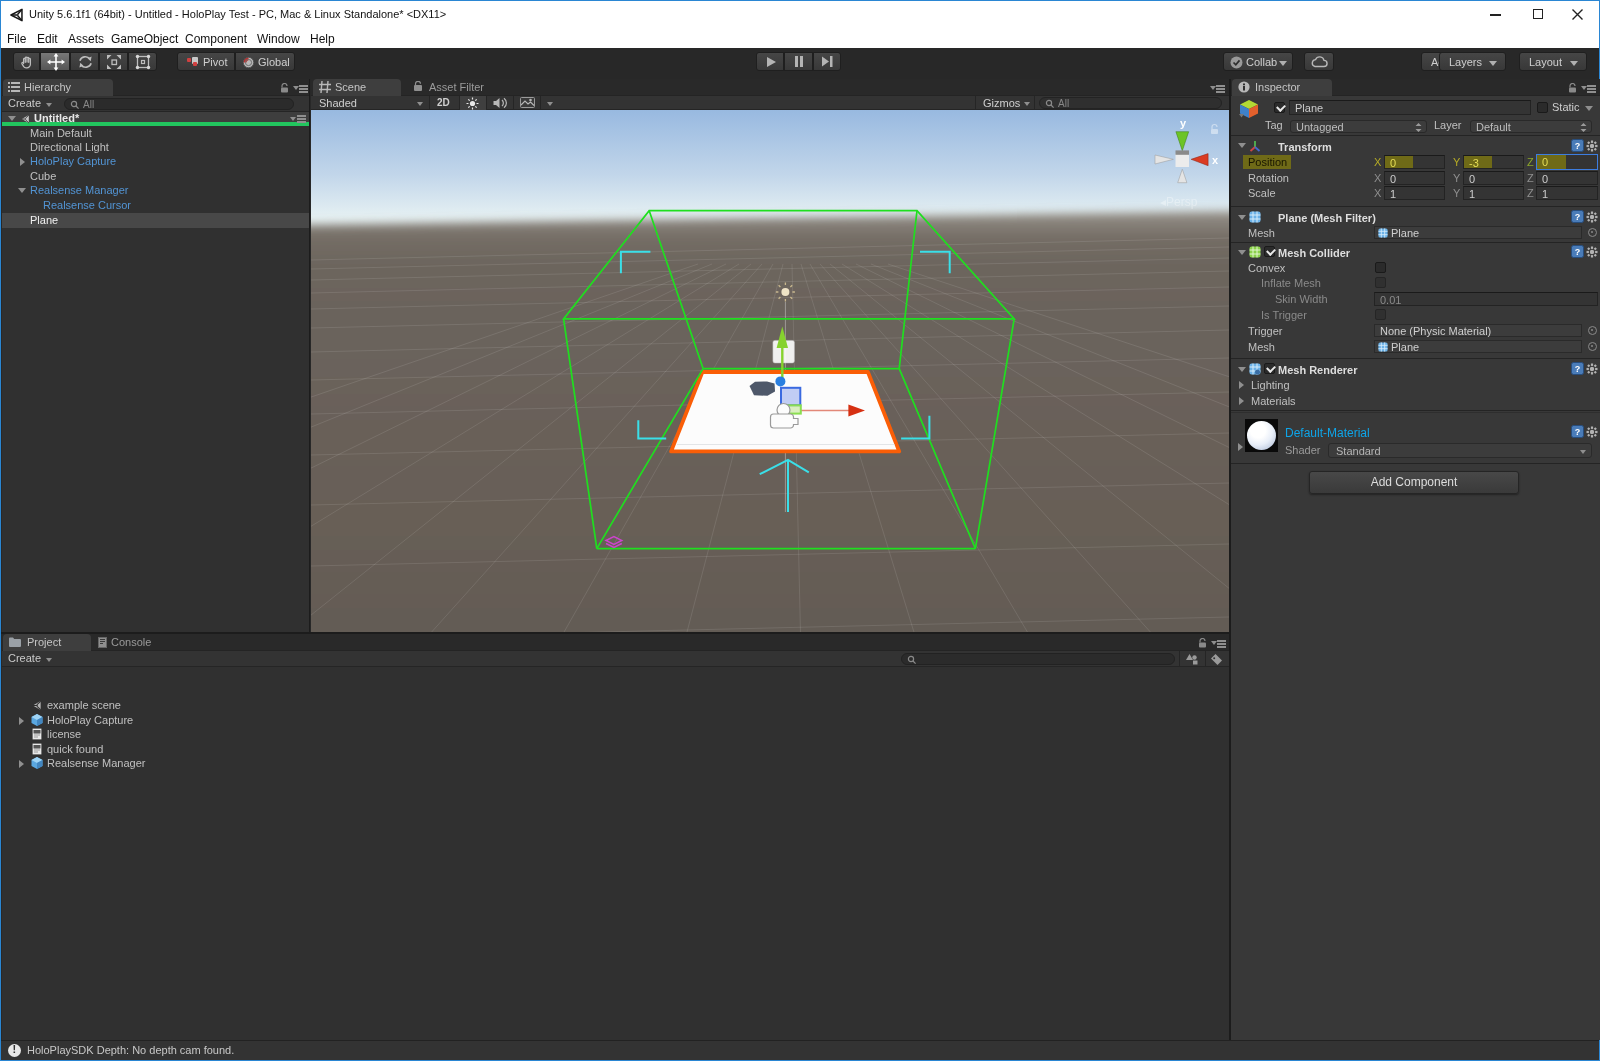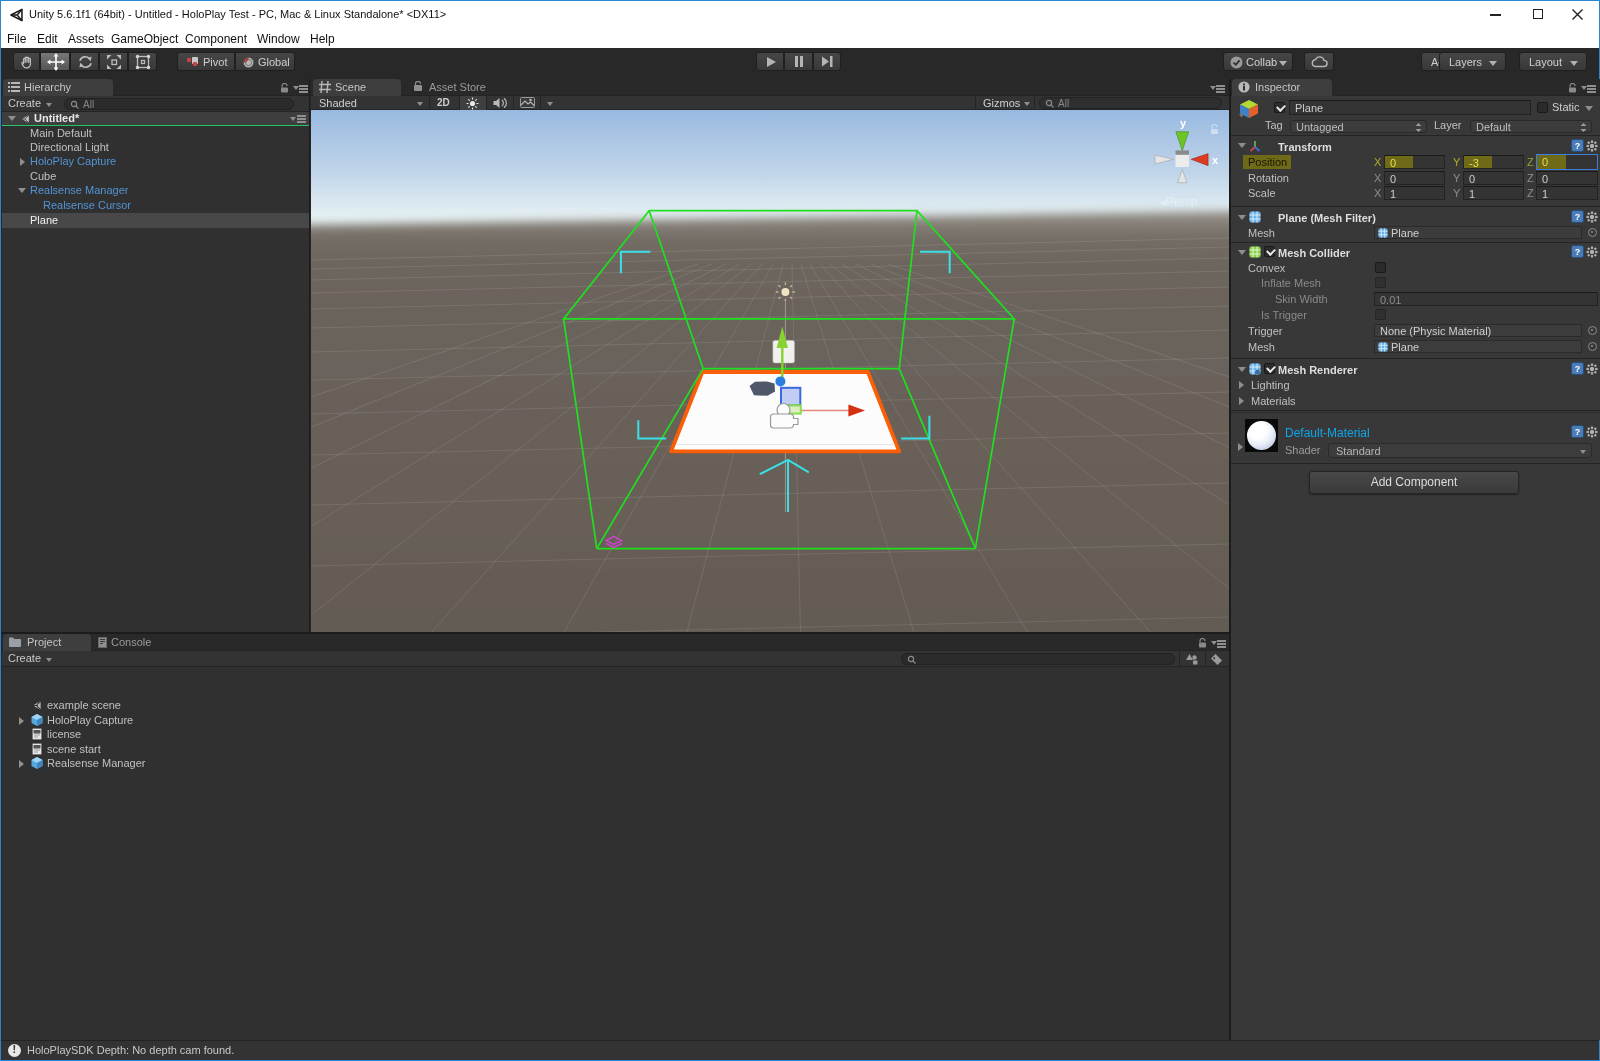--- a/index.html
+++ b/index.html
@@ -164,21 +164,21 @@
     <span class="rowtx" style="left:6px;color:#cacaca">Create</span>
         <span class="tri down" style="left:44px;top:7px;border-top-width:4px;border-left-width:3px;border-right-width:3px;"></span>
     <div class="abs" style="left:62px;top:2px;width:230px;height:12px;background:#2b2b2b;border:1px solid #222;border-radius:7px;">
       <svg class="abs" style="left:5px;top:1px" width="10" height="10" viewBox="0 0 10 10">
             <circle cx="4" cy="4" r="2.6" fill="none" stroke="#8a8a8a" stroke-width="1.2"></circle>
             <path d="M6 6 L8.6 8.6" stroke="#8a8a8a" stroke-width="1.2"></path>
           </svg>
       <span class="abs" style="left:18px;top:0px;font-size:10px;color:#888">All</span>
     </div>
   </div>
-  <div class="abs" style="left:0;top:33px;width:100%;height:14px;background:#3e3e3e;border-bottom:1px solid #22c55e;">
+  <div class="abs" style="left:0;top:33px;width:100%;height:14px;background:#3e3e3e;border-bottom:4px solid #22c55e;">
     <span class="tri down" style="left:6px;top:4px;"></span>
     <svg class="abs" style="left:19px;top:2px" width="10" height="10" viewBox="0 0 64 64">
           <polygon points="5,32 50,6 50,58" fill="#c9c9c9"></polygon>
           <g stroke="#3e3e3e" stroke-width="6">
             <line x1="5" y1="32" x2="33" y2="32"></line>
             <line x1="51" y1="6" x2="28" y2="28"></line>
             <line x1="51" y1="58" x2="28" y2="36"></line>
           </g>
         </svg>
     <span class="rowtx" style="left:32px;top:0;font-weight:bold;color:#e8e8e8">Untitled*</span>
@@ -210,21 +210,21 @@
       </div>
 </div>
 <div id="scenepanel" class="panel" style="left:310px;top:78px;width:918px;height:553px;">
   <div class="tabbar">
     <div class="tab" style="left:2px;width:88px;"><svg width="12" height="12" viewBox="0 0 12 12" style="margin:2px 0 0 6px;vertical-align:top">
             <path d="M3 0 L2 12 M9 0 L8 12 M0 3.5 H12 M0 8.5 H12" stroke="#b8b8b8" stroke-width="1.4"></path>
           </svg><span style="position:absolute;left:22px;top:2px">Scene</span></div>
     <div class="tab inactive" style="left:96px;width:96px;"><svg width="10" height="11" viewBox="0 0 10 11" style="margin:2px 0 0 6px;vertical-align:top">
             <path d="M2.5 4 V2.8 a2.5 2.5 0 0 1 5 0" fill="none" stroke="#8f8f8f" stroke-width="1.2"></path>
             <rect x="1" y="4" width="8" height="6" rx="1" fill="#8f8f8f"></rect>
-          </svg><span style="position:absolute;left:22px;top:2px">Asset Store</span></div>
+          </svg><span style="position:absolute;left:22px;top:2px">Asset Filter</span></div>
     <span class="tri down" style="left:899px;top:7px;border-top-width:4px;border-left-width:3px;border-right-width:3px;"></span>
     <div class="abs" style="left:905px;top:6px;width:9px;height:1.6px;background:#8f8f8f;box-shadow:0 3px #8f8f8f,0 6px #8f8f8f;"></div>
   </div>
   <div class="toolrow" style="height:14px;">
     <span class="rowtx" style="left:8px;top:1px;color:#cfcfcf">Shaded</span>
     <span class="tri down" style="left:106px;top:6px;border-top-width:4px;border-left-width:3px;border-right-width:3px;"></span>
     <div class="abs" style="left:118px;top:0;width:1px;height:14px;background:#252525"></div>
     <span class="rowtx" style="left:126px;top:1px;color:#cfcfcf;font-weight:bold;font-size:10px">2D</span>
     <div class="abs" style="left:148px;top:0;width:1px;height:14px;background:#252525"></div>
     <div class="abs" style="left:149px;top:0;width:26px;height:17px;background:#3f3f3f"></div>
@@ -723,21 +723,21 @@
           <rect x="1.5" y="2" width="7" height="3.4" fill="#555"></rect>
         </svg>
     <span class="rowtx" style="left:45px">license</span>
       </div>
   <div class="row" style="top:108px">
     <svg class="abs" style="left:30px;top:1px" width="10" height="12" viewBox="0 0 10 12">
           <rect x="0.5" y="0.5" width="9" height="11" rx="1" fill="#e8e8e8" stroke="#777"></rect>
           <path d="M2 3 H8 M2 5 H8 M2 7 H8 M2 9 H6" stroke="#888" stroke-width="0.8"></path>
           <rect x="1.5" y="2" width="7" height="3.4" fill="#555"></rect>
         </svg>
-    <span class="rowtx" style="left:45px">scene start</span>
+    <span class="rowtx" style="left:45px">quick found</span>
       </div>
   <div class="row" style="top:122px">
         <span class="tri right" style="left:17px;top:4px"></span>
     <svg class="abs" style="left:29px;top:1px" width="12" height="12" viewBox="0 0 12 12">
           <path d="M6 0 L11.5 3 V9 L6 12 L0.5 9 V3 Z" fill="#5aa7e0"></path>
           <path d="M6 0 L11.5 3 L6 6 L0.5 3 Z" fill="#9fd4f5"></path>
           <path d="M6 6 L11.5 3 V9 L6 12 Z" fill="#4286c0"></path>
         </svg>
     <span class="rowtx" style="left:45px">Realsense Manager</span>
       </div>

